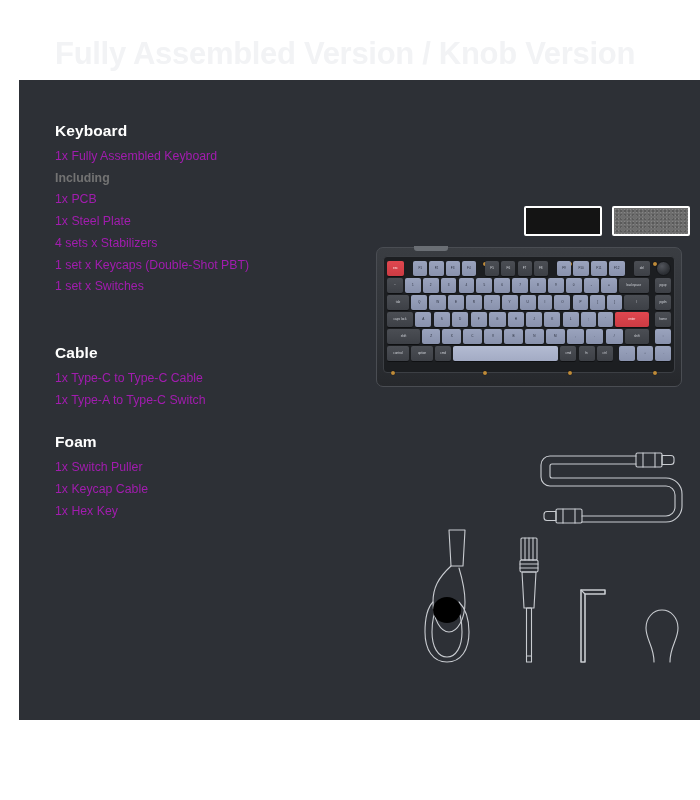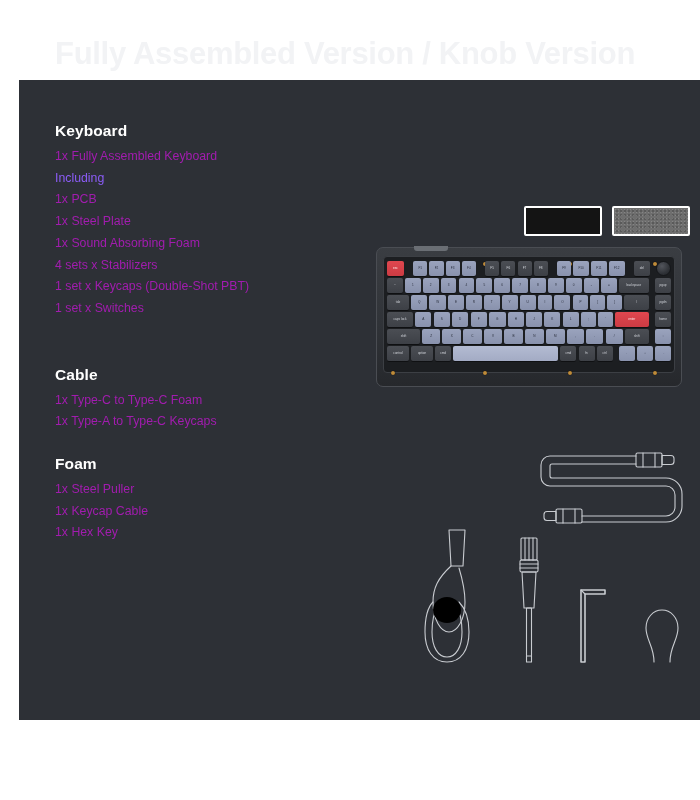--- a/index.html
+++ b/index.html
@@ -32,21 +32,21 @@
   .col-left { position: absolute; left: 36px; top: 122px; width: 300px; }
   .sect { margin-bottom: 0; }
   .sect-head {
     font-size: 15.5px; font-weight: bold; color: #ffffff;
     margin-bottom: 6px; letter-spacing: 0.1px;
   }
   .sect-line {
     font-size: 12.3px; color: #a21caf;
     line-height: 21.7px; white-space: nowrap;
   }
-  .sect-line.bold { font-weight: normal; color: #8b5cf6; }
+  .sect-line.bold { font-weight: bold; color: #737373; }
   .gap-cable { height: 46px; }
   .gap-tools { height: 22px; }
 
   
   .swatches { position: absolute; left: 505px; top: 206px; display: flex; gap: 10px; }
   .sw {
     width: 78px; height: 30px;
     border: 2px solid #ffffff;
     border-radius: 2px;
   }
@@ -128,39 +128,38 @@
   <div class="title">Fully Assembled Version / Knob Version</div>
 
   <div class="col-left">
 
     <div class="sect">
       <div class="sect-head">Keyboard</div>
       <div class="sect-line">1x Fully Assembled Keyboard</div>
       <div class="sect-line bold">Including</div>
       <div class="sect-line">1x PCB</div>
       <div class="sect-line">1x Steel Plate</div>
-      <div class="sect-line">1x Sound Absorbing Foam</div>
       <div class="sect-line">4 sets x Stabilizers</div>
       <div class="sect-line">1 set x Keycaps (Double-Shot PBT)</div>
       <div class="sect-line">1 set x Switches</div>
     </div>
 
     <div class="gap-cable"></div>
 
     <div class="sect">
       <div class="sect-head">Cable</div>
-      <div class="sect-line">1x Type-C to Type-C Foam</div>
-      <div class="sect-line">1x Type-A to Type-C Keycaps</div>
+      <div class="sect-line">1x Type-C to Type-C Cable</div>
+      <div class="sect-line">1x Type-A to Type-C Switch</div>
     </div>
 
     <div class="gap-tools"></div>
 
     <div class="sect">
       <div class="sect-head">Foam</div>
-      <div class="sect-line">1x Steel Puller</div>
+      <div class="sect-line">1x Switch Puller</div>
       <div class="sect-line">1x Keycap Cable</div>
       <div class="sect-line">1x Hex Key</div>
     </div>
   </div>
 
   <div class="swatches">
     <div class="sw sw-black"></div>
     <div class="sw sw-gray"></div>
   </div>
 

